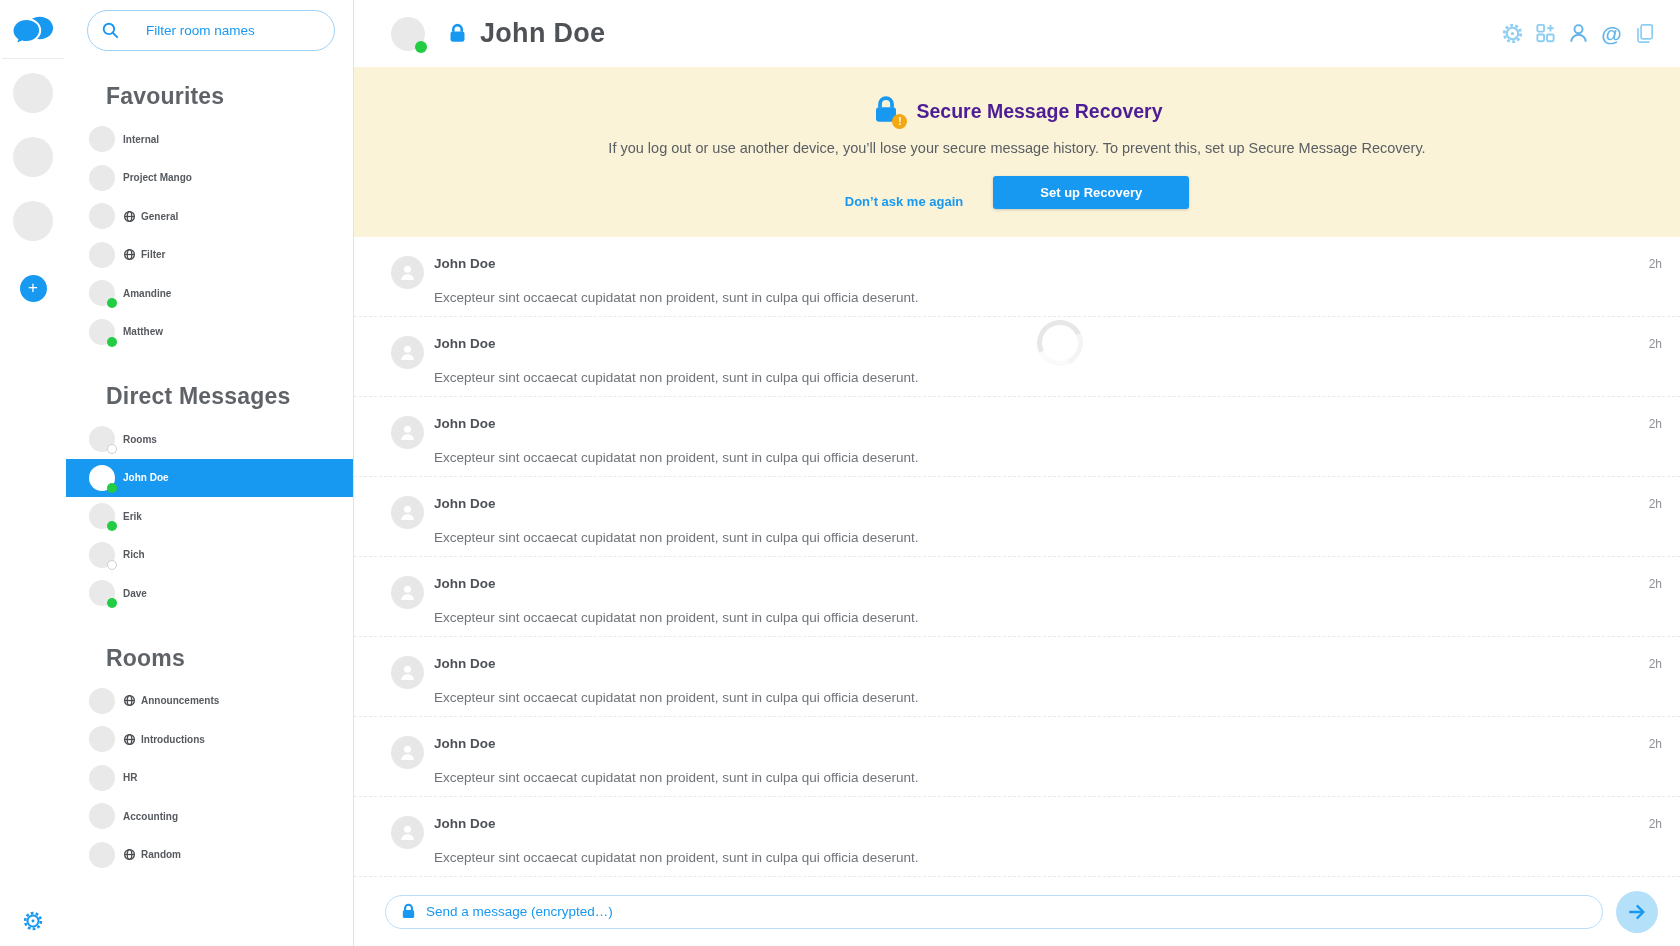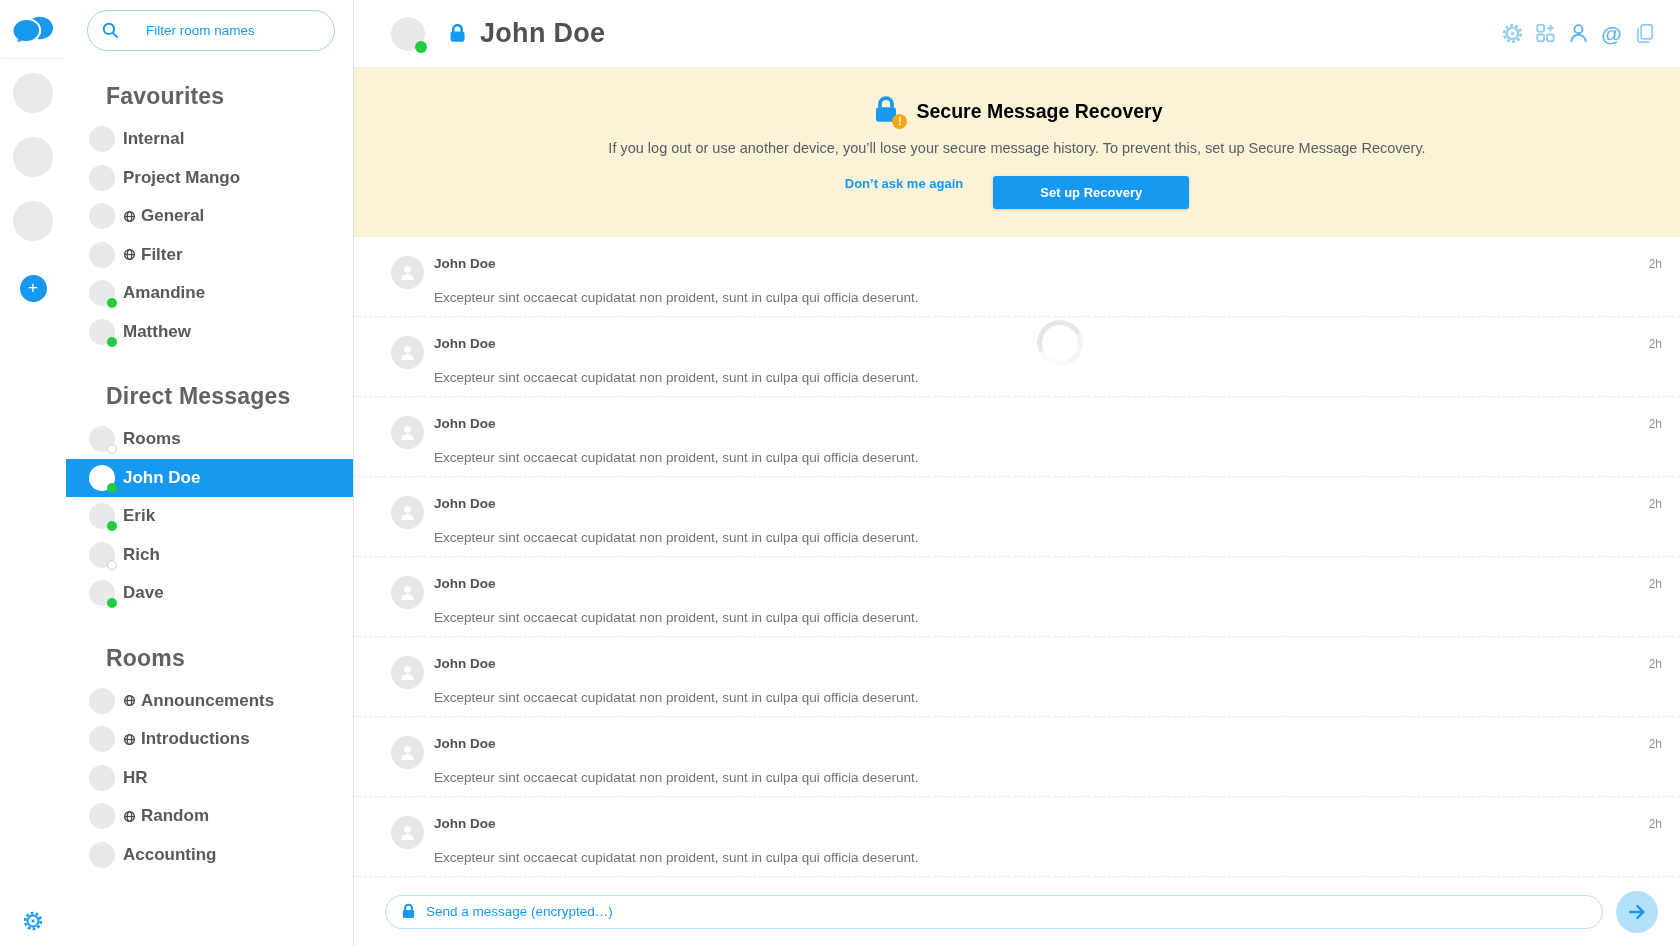--- a/index.html
+++ b/index.html
@@ -24,21 +24,21 @@
   .search-box svg { width:19px; height:19px; color:#1798f1; flex:none; }
   .search-box input { border:none; outline:none; flex:1; margin-left:26px; font-size:13.5px;
     color:#1798f1; font-family:"Liberation Sans",sans-serif; background:transparent; }
   .search-box input::placeholder { color:#1798f1; opacity:1; }
   .section-title { font-size:23px; font-weight:bold; color:#5f6368; margin:32px 0 10px 40px; letter-spacing:.2px; }
   .s-item { height:38.5px; display:flex; align-items:center; padding-left:23px; cursor:pointer; }
   .s-avatar { width:26px; height:26px; border-radius:50%; background:#e9e9e9; position:relative; flex:none; }
   .s-dot { position:absolute; right:-2px; bottom:-2px; width:10px; height:10px; border-radius:50%; }
   .s-dot.online { background:#22cc43; }
   .s-dot.offline { background:#fff; border:1.5px solid #cfcfcf; }
-  .s-label { margin-left:8px; font-size:17px; font-weight:bold; color:#565a5f; display:flex; align-items:center; }
+  .s-label { margin-left:8px; font-size:10px; font-weight:bold; color:#565a5f; display:flex; align-items:center; }
   .globe { width:13px; height:13px; color:#4a4e53; margin-right:5px; flex:none; }
   .s-item.selected { background:#1798f1; }
   .s-item.selected .s-avatar { background:#fff; }
   .s-item.selected .s-label { color:#fff; }
 
   
   .main { flex:1; display:flex; flex-direction:column; position:relative; min-width:0; }
 
   .chat-header { height:67px; flex:none; display:flex; align-items:center; padding:0 22px 0 37px; }
   .hdr-avatar { width:34px; height:34px; border-radius:50%; background:#e9e9e9; position:relative; flex:none; }
@@ -52,23 +52,23 @@
   .at-glyph { font-size:21px; font-weight:bold; line-height:23px; text-align:center; display:block; }
 
   
   .banner { height:170px; flex:none; background:#faf3d8; display:flex; flex-direction:column;
     align-items:center; justify-content:center; }
   .banner-title-row { display:flex; align-items:center; gap:15px; }
   .banner-lock-wrap { position:relative; width:30px; height:32px; }
   .banner-lock-wrap svg.lock { width:30px; height:30px; color:#1798f1; }
   .warn-badge { position:absolute; right:-6px; bottom:-2px; width:15px; height:15px; border-radius:50%;
     background:#f3a712; color:#fff; font-size:10px; font-weight:bold; text-align:center; line-height:15px; }
-  .banner-title { font-size:19.5px; font-weight:bold; color:#000000; }
+  .banner-title { font-size:19.5px; font-weight:bold; color:#4c1d95; }
   .banner-body { margin-top:13px; font-size:14.5px; color:#5a5e63; }
-  .banner-actions { margin-top:20px; display:flex; align-items:flex-start; gap:30px; }
+  .banner-actions { margin-top:20px; display:flex; align-items:flex-end; gap:30px; }
   .banner-dismiss { color:#1798f1; font-size:13px; font-weight:bold; cursor:pointer; }
   .banner-cta { background:#1798f1; color:#fff; border:none; min-width:196px; height:33px; border-radius:3px;
     font-size:13px; font-weight:bold; font-family:"Liberation Sans",sans-serif; cursor:pointer;
     box-shadow:0 1px 3px rgba(0,0,0,.18); }
 
   
   .messages { flex:1; overflow:hidden; }
   .msg-row { height:80px; display:flex; align-items:flex-start; padding:19px 18px 0 37px;
     border-bottom:1px dashed #e9e9e9; }
   .msg-avatar { width:33px; height:33px; border-radius:50%; background:#e7e7e7; flex:none;
@@ -263,30 +263,30 @@
           </svg>
           <span>Introductions</span>
         </span>
     </div>
     <div class="s-item">
       <span class="s-avatar"></span>
       <span class="s-label">HR</span>
     </div>
     <div class="s-item">
       <span class="s-avatar"></span>
+      <span class="s-label">Accounting</span>
+    </div>
+    <div class="s-item">
+      <span class="s-avatar"></span>
       <span class="s-label">
           <svg class="globe" viewBox="0 0 24 24">
             <use href="#i-globe"></use>
           </svg>
           <span>Random</span>
         </span>
-    </div>
-    <div class="s-item">
-      <span class="s-avatar"></span>
-      <span class="s-label">Accounting</span>
     </div>
   </div>
 
   <div class="main">
 
     <div class="chat-header">
       <div class="hdr-avatar">
         <span class="hdr-dot"></span>
       </div>
       <svg class="hdr-lock" viewBox="0 0 24 24">

